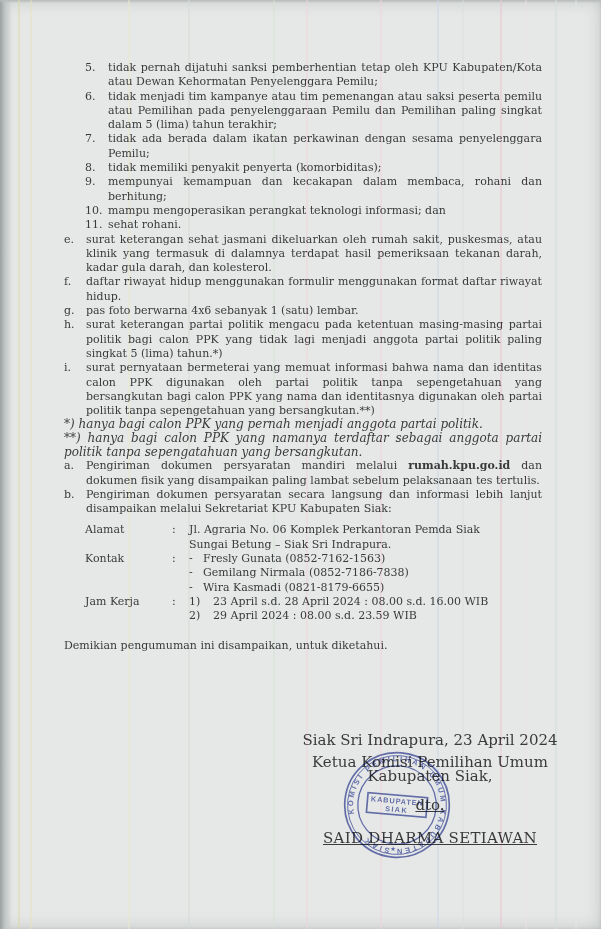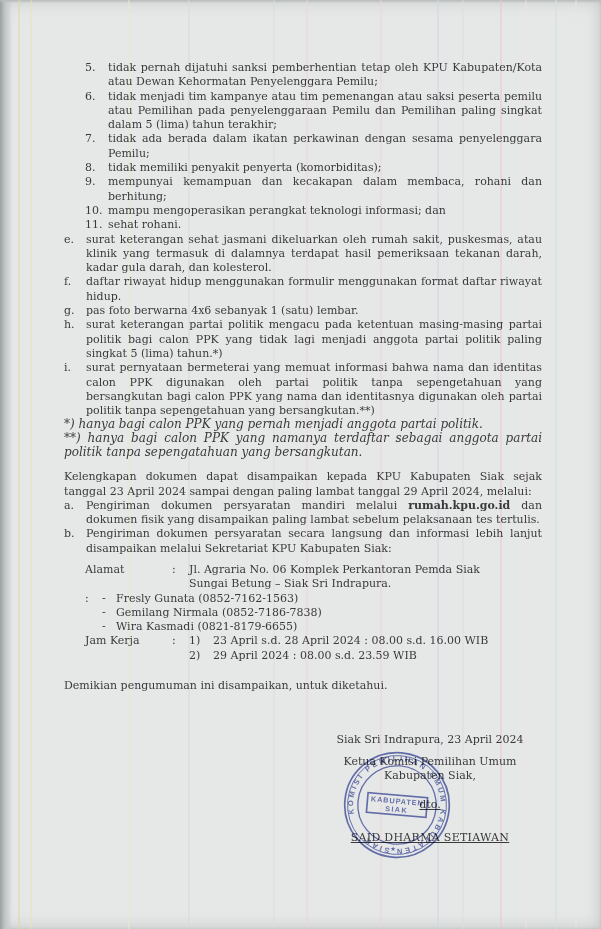--- a/index.html
+++ b/index.html
@@ -39,21 +39,21 @@
   .cval { flex:1 1 auto; }
   .dashrow { display:flex; }
   .dashrow .dash { flex:0 0 14px; }
   .hourrow { display:flex; }
   .hourrow .hmk { flex:0 0 24px; }
 
   .closing { margin-top:16px; }
 
   .sig {
     position:absolute; left:300px; top:733px; width:260px;
-    font-size:11px; line-height:14px; text-align:center;
+    font-size:15px; line-height:14px; text-align:center;
   }
   .sig .title1 { margin-top:8px; }
   .sig .dto { margin-top:15px;text-decoration:underline; }
   .sig .name { margin-top:19px; letter-spacing:.3px;text-decoration:underline; }
 
   .stampwrap {
     position:absolute; left:341px; top:749px; width:112px; height:112px;
     transform:rotate(5deg);
     opacity:.82; mix-blend-mode:multiply;
     pointer-events:none;
@@ -129,21 +129,20 @@
       <span class="tx">surat keterangan partai politik mengacu pada ketentuan masing-masing partai politik bagi calon PPK yang tidak lagi menjadi anggota partai politik paling singkat 5 (lima) tahun.*)</span>
     </div>
     <div class="item">
       <span class="mk">i.</span>
       <span class="tx">surat pernyataan bermeterai yang memuat informasi bahwa nama dan identitas calon PPK digunakan oleh partai politik tanpa sepengetahuan yang bersangkutan bagi calon PPK yang nama dan identitasnya digunakan oleh partai politik tanpa sepengetahuan yang bersangkutan.**)</span>
     </div>
 
     <div class="footnote">*) hanya bagi calon PPK yang pernah menjadi anggota partai politik.</div>
     <div class="footnote">**) hanya bagi calon PPK yang namanya terdaftar sebagai anggota partai politik tanpa sepengatahuan yang bersangkutan.</div>
 
-    <div class="para">Kelengkapan dokumen dapat disampaikan kepada KPU Kabupaten Siak sejak tanggal 23 April 2024 sampai dengan paling lambat tanggal 29 April 2024, melalui:</div>
 
     <div class="item">
       <span class="mk">a.</span>
       <span class="tx"><span>Pengiriman dokumen persyaratan mandiri melalui </span><span class="bold">rumah.kpu.go.id</span><span> dan dokumen fisik yang disampaikan paling lambat sebelum pelaksanaan tes tertulis.</span></span>
     </div>
     <div class="item">
       <span class="mk">b.</span>
       <span class="tx">Pengiriman dokumen persyaratan secara langsung dan informasi lebih lanjut disampaikan melalui Sekretariat KPU Kabupaten Siak:</span>
     </div>
 
@@ -151,20 +150,21 @@
       <div class="crow">
         <span class="clabel">Alamat</span>
         <span class="ccolon">:</span>
         <span class="cval">
           <span>Jl. Agraria No. 06 Komplek Perkantoran Pemda Siak</span>
           <br>
           <span>Sungai Betung – Siak Sri Indrapura.</span>
         </span>
       </div>
       <div class="crow">
+        <span class="clabel">Kontak</span>
         <span class="ccolon">:</span>
         <span class="cval">
           <span class="dashrow">
             <span class="dash">-</span>
             <span>Fresly Gunata (0852-7162-1563)</span>
           </span>
           <span class="dashrow">
             <span class="dash">-</span>
             <span>Gemilang Nirmala (0852-7186-7838)</span>
           </span>

